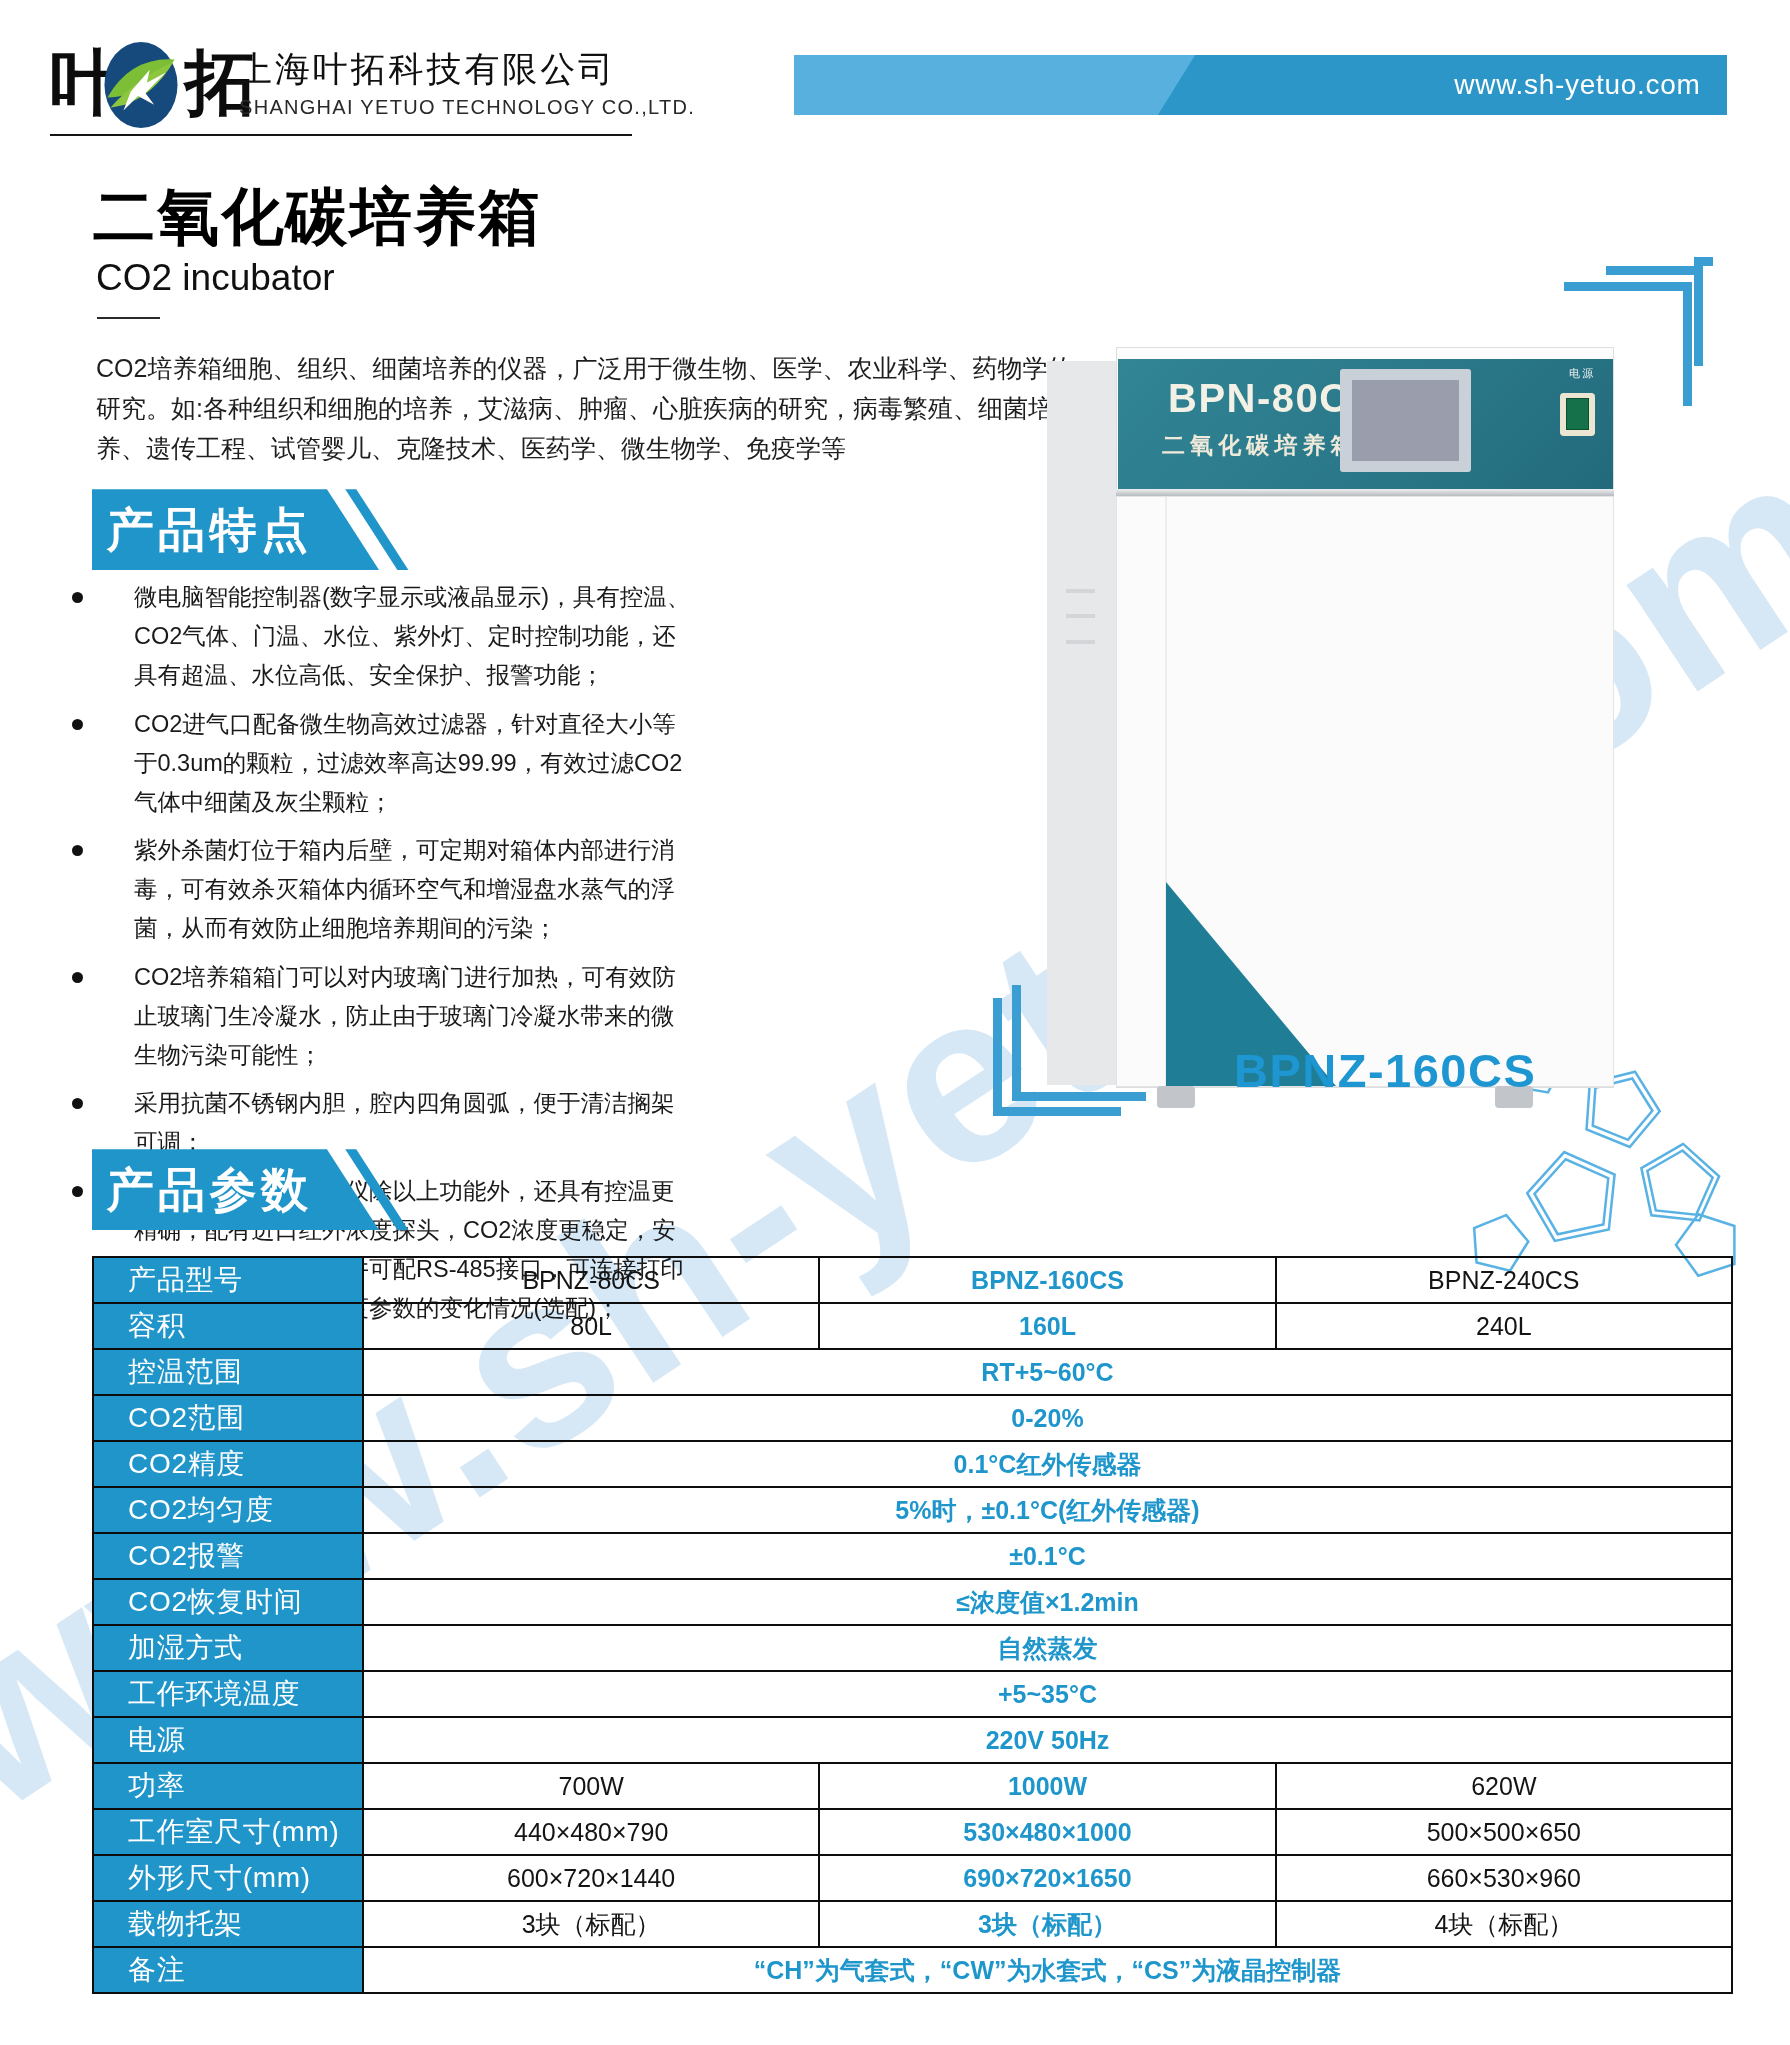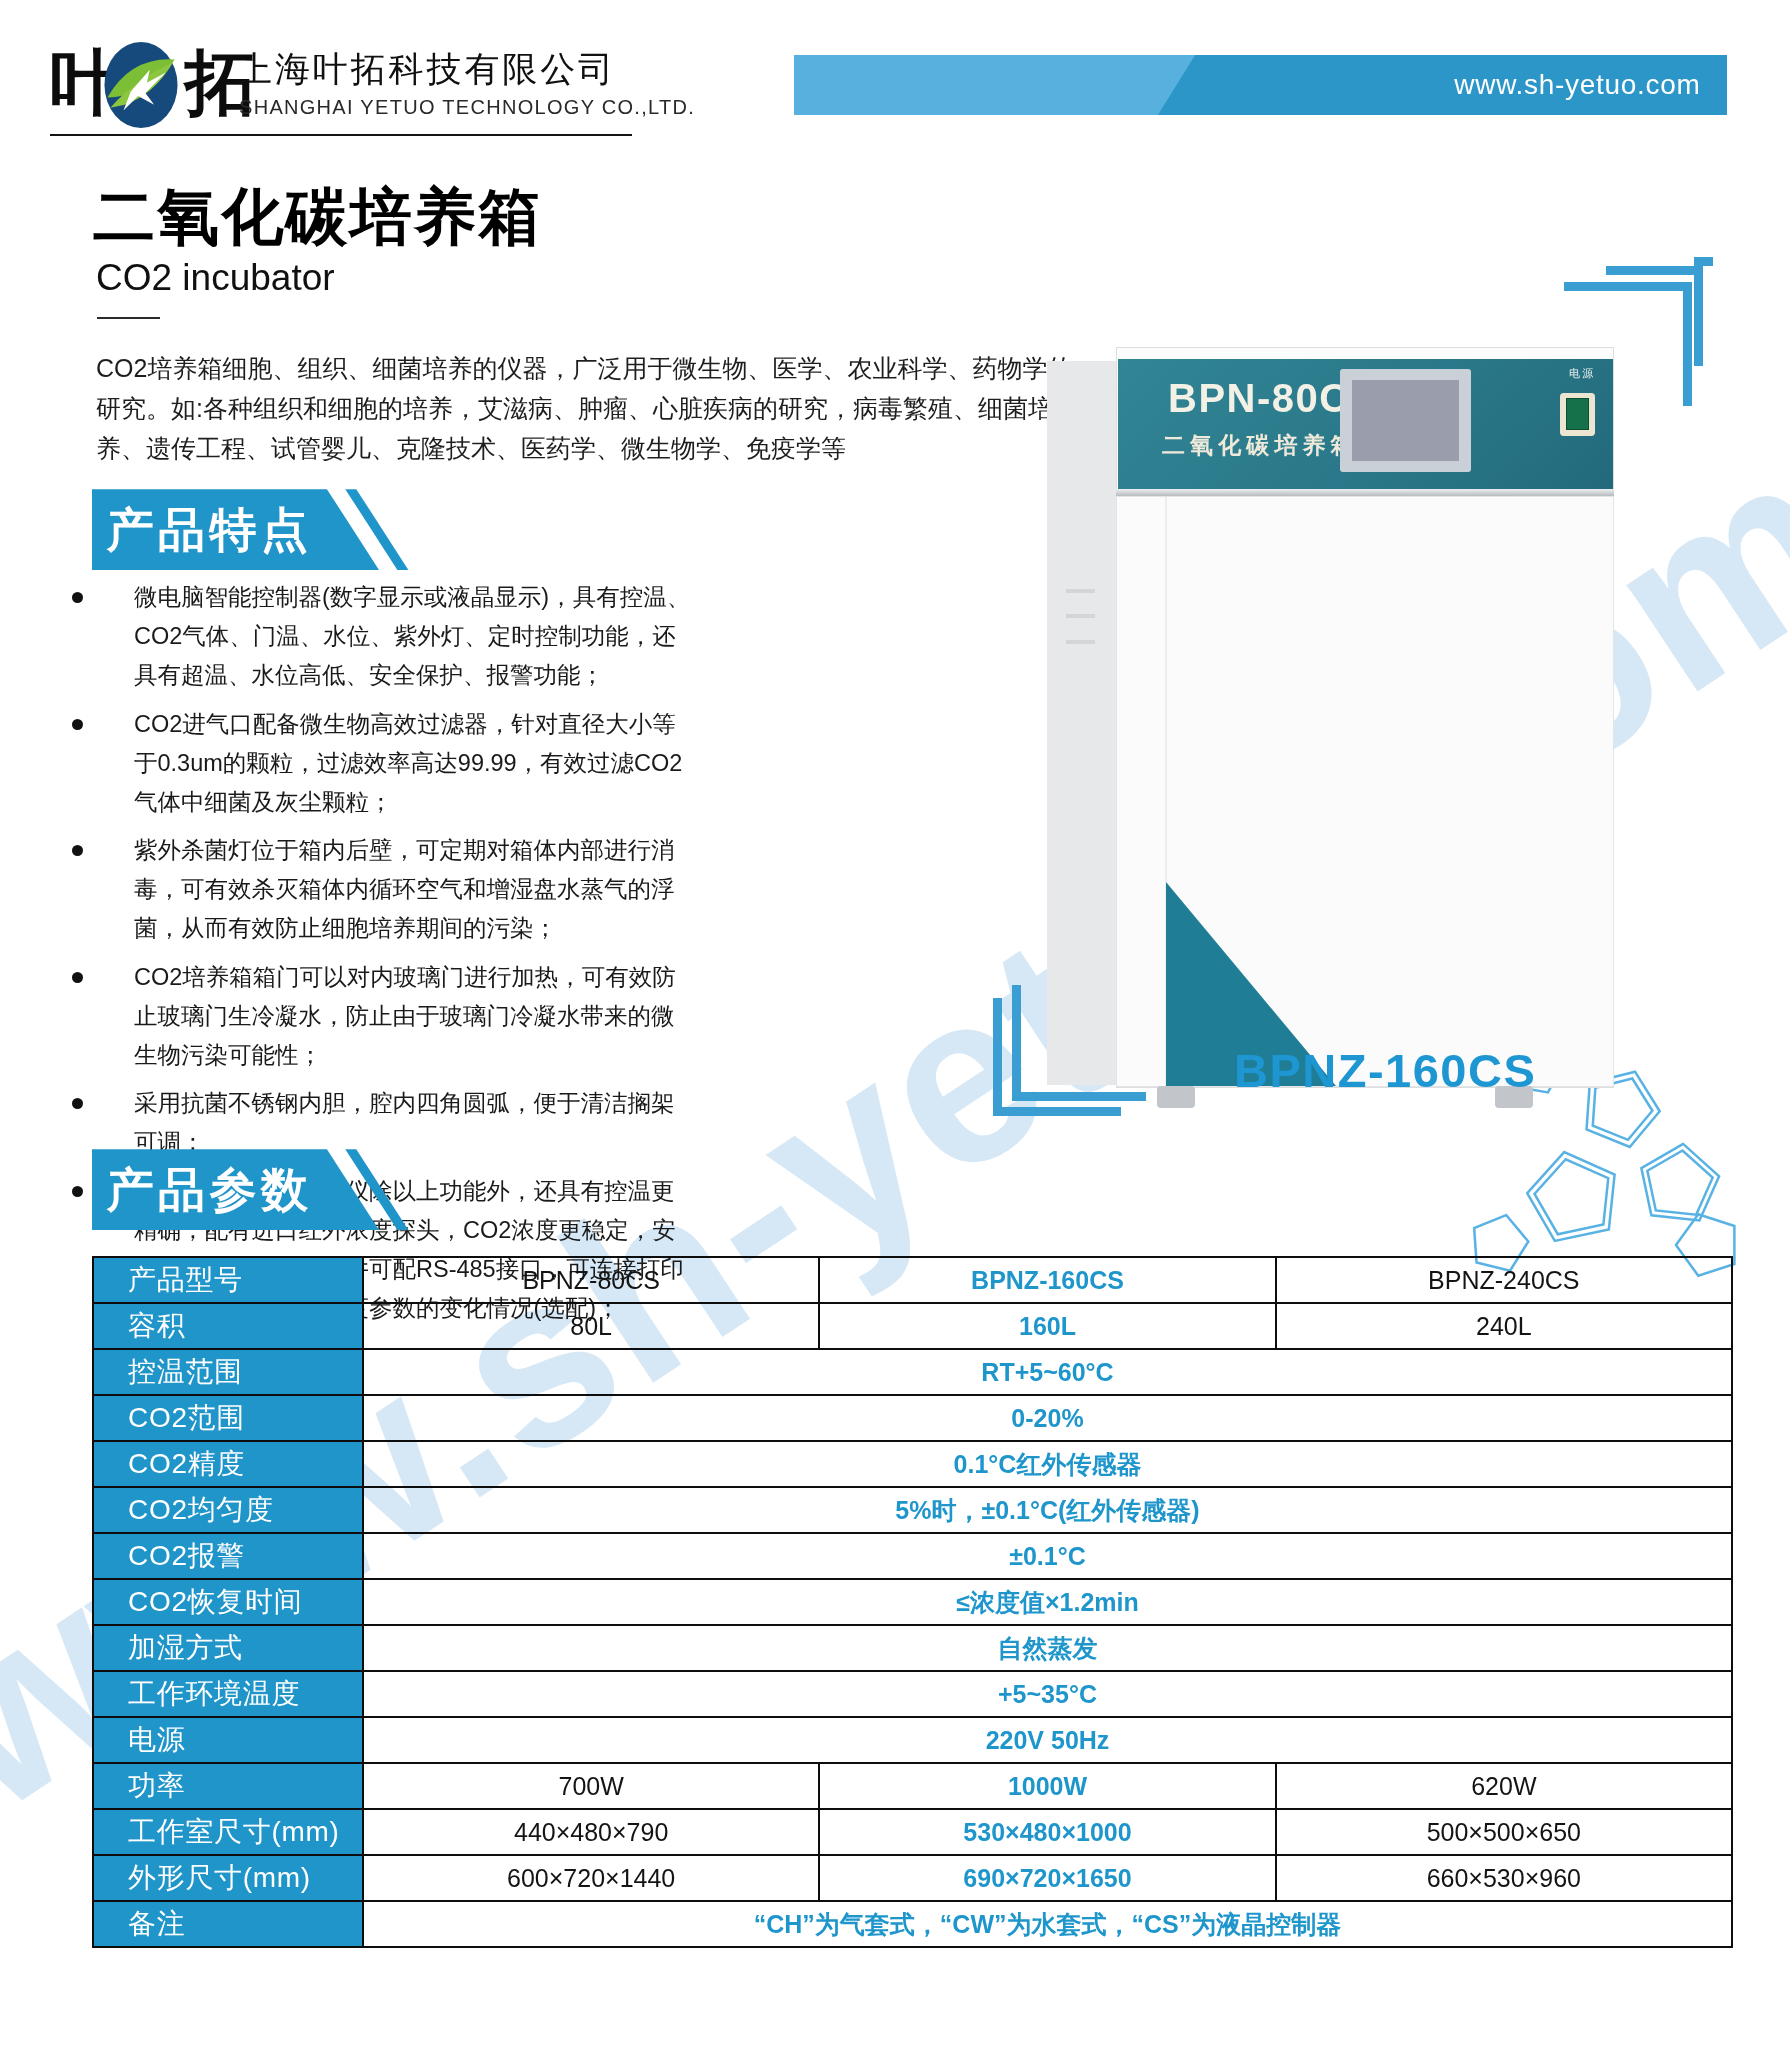--- a/index.html
+++ b/index.html
@@ -258,20 +258,26 @@
       <td class="blue">530×480×1000</td>
       <td>500×500×650</td>
     </tr>
     <tr>
       <th>外形尺寸(mm)</th>
       <td>600×720×1440</td>
       <td class="blue">690×720×1650</td>
       <td>660×530×960</td>
     </tr>
     <tr>
+      <th>载物托架</th>
+      <td>3块（标配）</td>
+      <td class="blue">3块（标配）</td>
+      <td>4块（标配）</td>
+    </tr>
+    <tr>
       <th>备注</th>
       <td colspan="3" class="blue">“CH”为气套式，“CW”为水套式，“CS”为液晶控制器</td>
     </tr>
   </tbody>
     </table>
 
 </div>
 
 
 </body></html>

